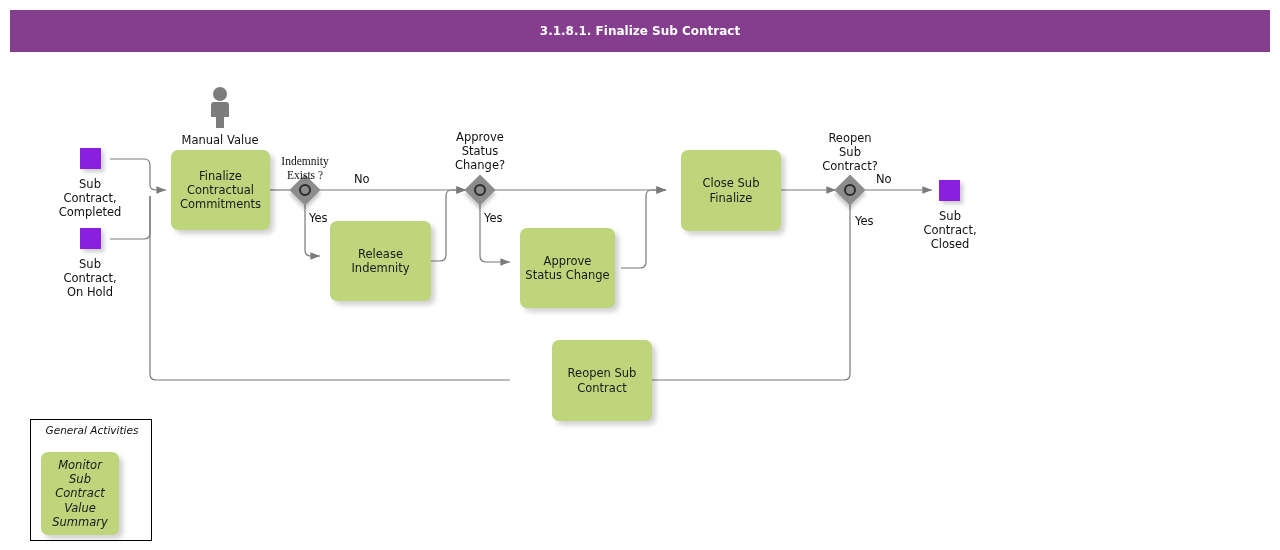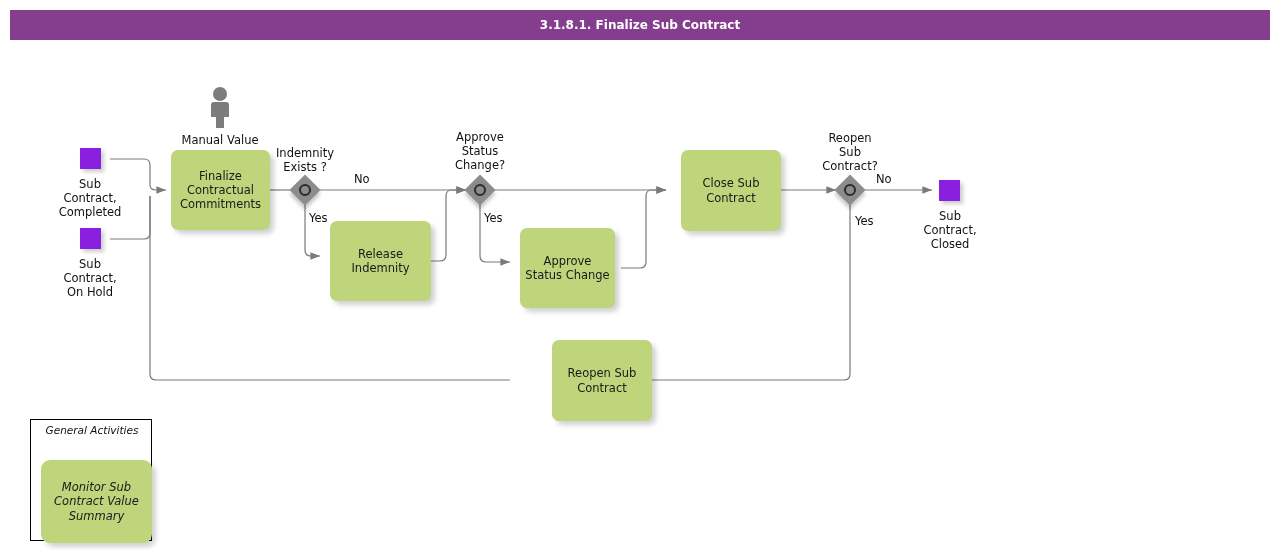--- a/index.html
+++ b/index.html
@@ -13,21 +13,21 @@
   #canvas {
     position: relative;
     width: 1280px;
     height: 550px;
     background: #ffffff;
   }
   
   #title-bar {
     position: absolute;
     left: 10px; top: 10px;
-    width: 1260px; height: 30px;
+    width: 1260px; height: 42px;
     background: #853e8e;
     display: flex;
     align-items: center;
     justify-content: center;
   }
   #title-bar .title-text {
     color: #ffffff;
     font-size: 12px;
     font-weight: bold;
     font-family: "DejaVu Sans", sans-serif;
@@ -196,33 +196,33 @@
 Indemnity</span>
   </div>
 
   <div class="task" style="left:520px; top:228px; width:95px; height:80px;">
     <span>Approve Status
 Change</span>
   </div>
 
   <div class="task" style="left:681px; top:150px; width:100px; height:81px;">
     <span>Close Sub
-Contract</span>
+Finalize</span>
   </div>
 
   <div class="task" style="left:510px; top:340px; width:100px; height:81px;margin-left:42px;">
     <span>Reopen Sub
 Contract</span>
   </div>
 
   <div class="gateway" style="left:290px; top:175px;">
     <div class="diamond"></div>
     <div class="ring"></div>
   </div>
-  <div class="label" style="left:262px; top:146px; width:86px;">Indemnity
+  <div class="label" style="left:262px; top:154px; width:86px;font-family:Liberation Serif, serif;">Indemnity
 Exists ?</div>
   <div class="flow-label" style="left:354px; top:172px;">No</div>
   <div class="flow-label" style="left:309px; top:211px;">Yes</div>
 
   <div class="gateway" style="left:465px; top:175px;">
     <div class="diamond"></div>
     <div class="ring"></div>
   </div>
   <div class="label" style="left:437px; top:130px; width:86px;">Approve
 Status
@@ -239,20 +239,20 @@
   <div class="flow-label" style="left:876px; top:172px;">No</div>
   <div class="flow-label" style="left:855px; top:214px;">Yes</div>
 
   <div class="event-square" style="left:939px; top:180px;"></div>
   <div class="label" style="left:905px; top:209px; width:90px;">Sub
 Contract,
 Closed</div>
 
   <div id="general-activities">
     <div class="group-title">General Activities</div>
-    <div class="task" style="left:10px; top:40px; width:111px; height:83px;border-radius:9px;">
+    <div class="task" style="left:10px; top:32px; width:78px; height:83px;">
       <span>Monitor Sub
 Contract Value
 Summary</span>
     </div>
   </div>
 
 </div>
 
 </body></html>

